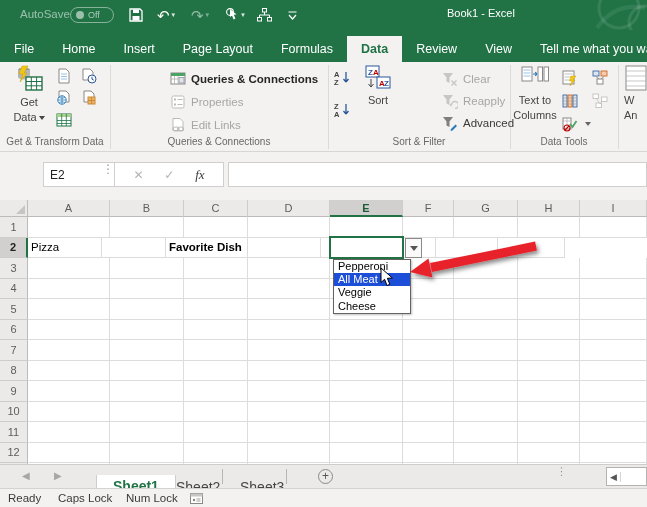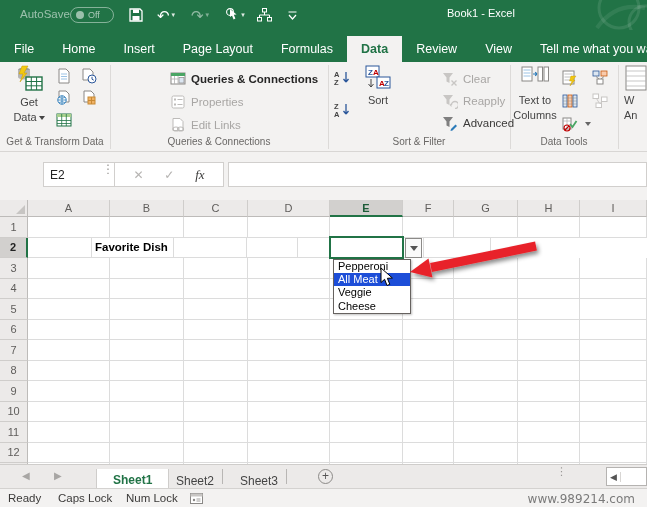--- a/index.html
+++ b/index.html
@@ -61,21 +61,21 @@
   #sel-box { position:absolute; left:329px; top:236px; width:75px; height:23px; border:2px solid #217346; background:#fff; }
   #dv-button { position:absolute; left:405px; top:238px; width:17px; height:20px; background:#fafafa; border:1px solid #8c8a88; display:flex; align-items:center; justify-content:center; }
   #dv-button .caret { width:0; height:0; border-left:4px solid transparent; border-right:4px solid transparent; border-top:5px solid #555; }
   #dv-list { position:absolute; left:333px; top:259px; width:78px; background:#fff; border:1px solid #66625f; box-shadow:1px 1px 2px rgba(0,0,0,.25); }
   .dv-item { height:13.2px; line-height:13.2px; font-size:11px; color:#000; padding-left:4px; white-space:nowrap; }
   .dv-item.sel { color:#fff; }
   #arrow-overlay, #cursor-overlay { position:absolute; pointer-events:none; }
   
   #tabstrip { position:absolute; left:0; top:464px; width:647px; height:24px; background:#eceae9; border-top:1px solid #cfcdcb; }
   .nav-arrow { position:absolute; top:5px; font-size:10px; color:#a8a6a4; }
-  .sheet-tab { position:absolute; top:4px; height:23px; padding:0 16px; display:flex; align-items:center; font-size:12px; color:#444; background:transparent; }
+  .sheet-tab { position:absolute; top:10px; height:23px; padding:0 16px; display:flex; align-items:center; font-size:14px; color:#444; background:transparent; }
   .sheet-tab.active { background:#fff; color:#217346; font-weight:bold; border-bottom:2px solid #217346; border-left:1px solid #cfcdcb; border-right:1px solid #cfcdcb; }
   .tab-sep { position:absolute; top:4px; width:1px; height:15px; background:#b8b6b4; }
   #new-sheet { position:absolute; left:318px; top:4px; width:15px; height:15px; border:1px solid #8c8a88; border-radius:50%; color:#555; font-size:12px; line-height:13px; text-align:center; }
   #strip-dots { position:absolute; left:556px; top:4px; color:#9a9896; font-size:11px; line-height:5px; }
   #hscroll { position:absolute; left:606px; top:2px; width:41px; height:19px; background:#fff; border:1px solid #b5b3b1; display:flex; align-items:center; }
   #hscroll .hs-left { font-size:9px; color:#555; padding:0 3px; border-right:1px solid #d8d6d4; }
   
   #statusbar { position:absolute; left:0; top:488px; width:647px; height:19px; background:#f3f2f1; border-top:1px solid #d4d2d0; font-size:11.5px; color:#3b3a39; }
   .status-item { position:absolute; top:2.5px; }
   #watermark { position:absolute; right:12px; top:2.5px; color:#7a7a7a; font-size:12px; font-family:"DejaVu Sans", sans-serif; }
@@ -385,20 +385,21 @@
         <div class="gcell" style="width: 64px;"></div>
         <div class="gcell" style="width: 82px;"></div>
         <div class="gcell" style="width: 73px;"></div>
         <div class="gcell" style="width: 51px;"></div>
         <div class="gcell" style="width: 64px;"></div>
         <div class="gcell" style="width: 62px;"></div>
         <div class="gcell" style="width: 67px;"></div>
       </div>
       <div class="grow">
         <div class="rowh sel">2</div>
+        <div class="gcell" style="width: 74px;">Pizza</div>
         <div class="gcell" style="width: 64px;"></div>
         <div class="gcell bold" style="width: 82px;">Favorite Dish</div>
         <div class="gcell" style="width: 73px;"></div>
         <div class="gcell" style="width: 51px;"></div>
         <div class="gcell" style="width: 64px;"></div>
         <div class="gcell" style="width: 62px;"></div>
         <div class="gcell" style="width: 67px;"></div>
       </div>
       <div class="grow">
         <div class="rowh">3</div>
@@ -581,16 +582,15 @@
   <div id="statusbar">
     <span class="status-item" style="left:8px">Ready</span>
     <span class="status-item" style="left:58px">Caps Lock</span>
     <span class="status-item" style="left:126px">Num Lock</span>
     <svg class="status-item" style="left:190px;top:4px" width="13" height="11" viewBox="0 0 13 11">
       <rect x="0.5" y="0.5" width="12" height="10" fill="#fff" stroke="#8a8886"></rect>
       <rect x="0.5" y="0.5" width="12" height="3" fill="#c8c6c4"></rect>
       <circle cx="4" cy="7" r="1.2" fill="#8a8886"></circle>
         <path d="M6.5 6 h4 M6.5 8 h4" stroke="#8a8886" stroke-width=".8"></path>
     </svg>
-    <span id="watermark">www.989214.com</span>
   </div>
 
 </div>
 
 </body></html>

